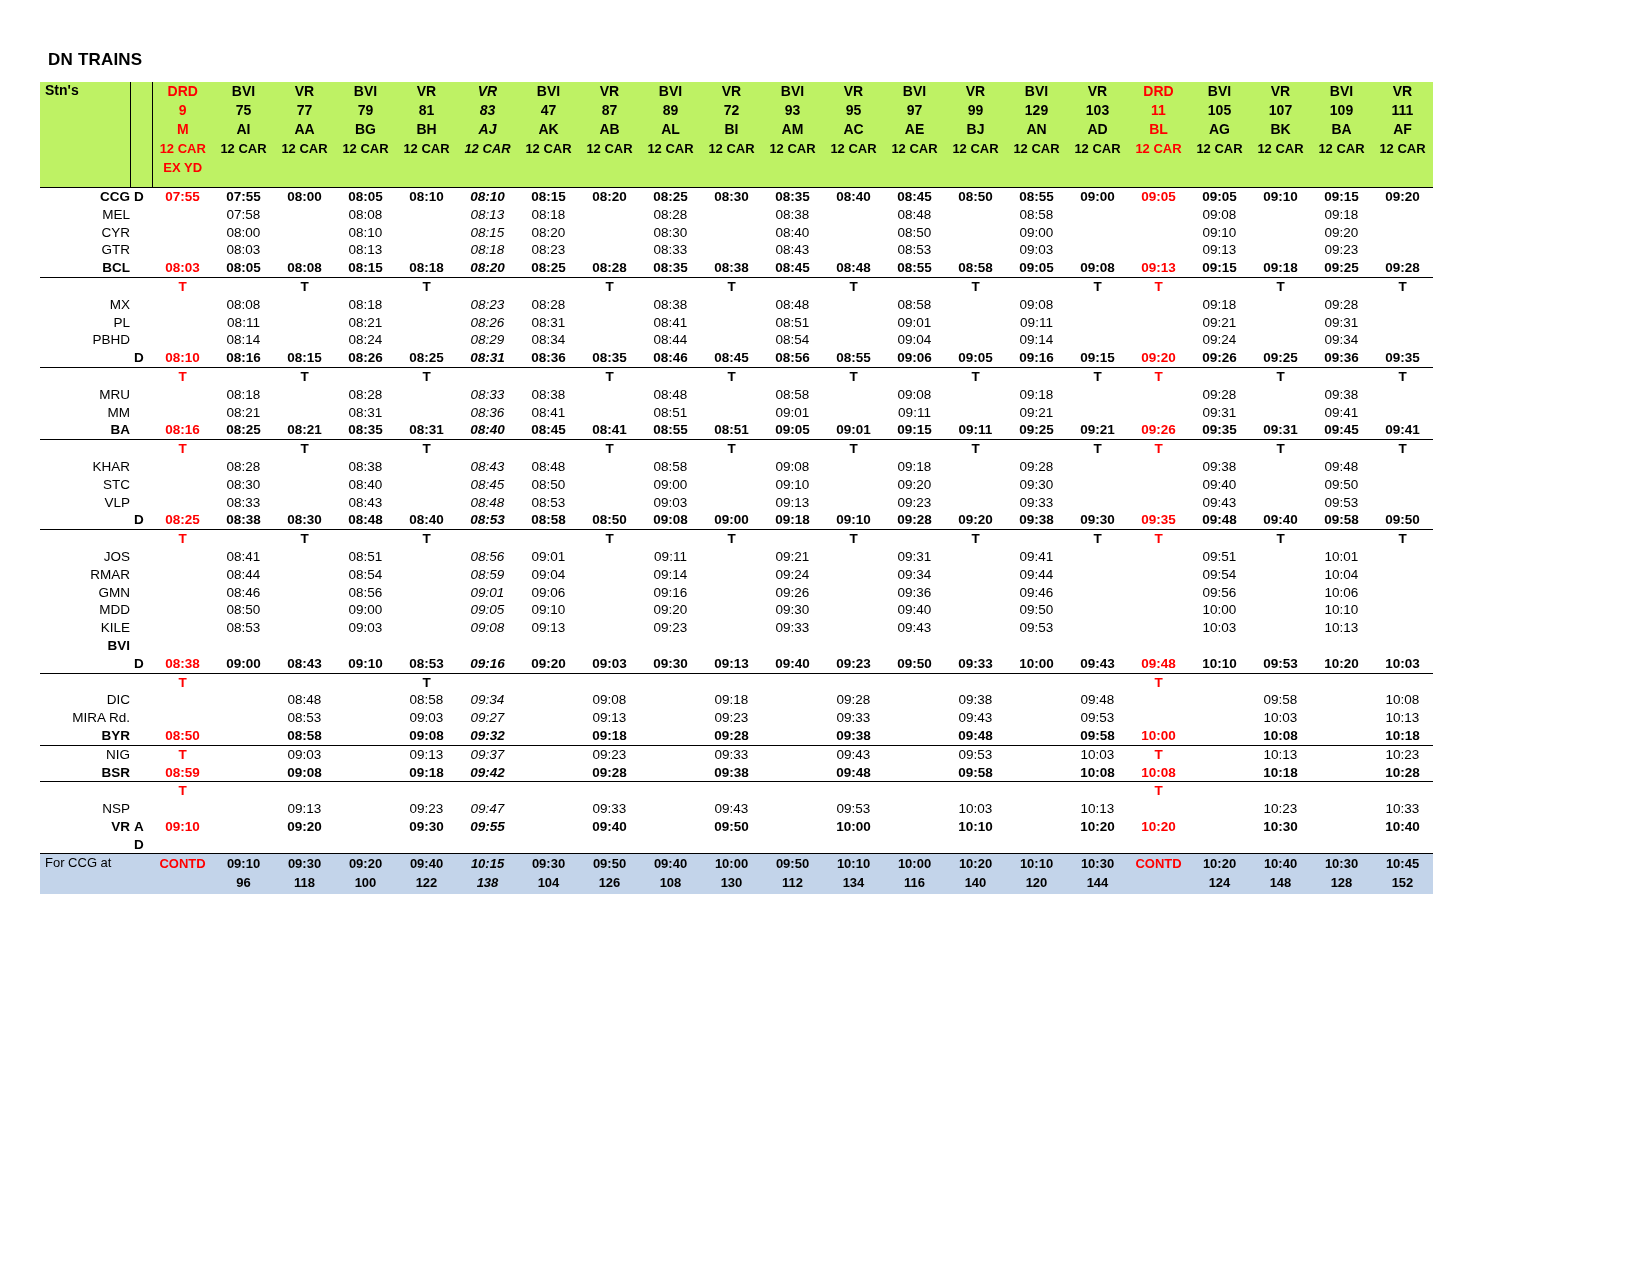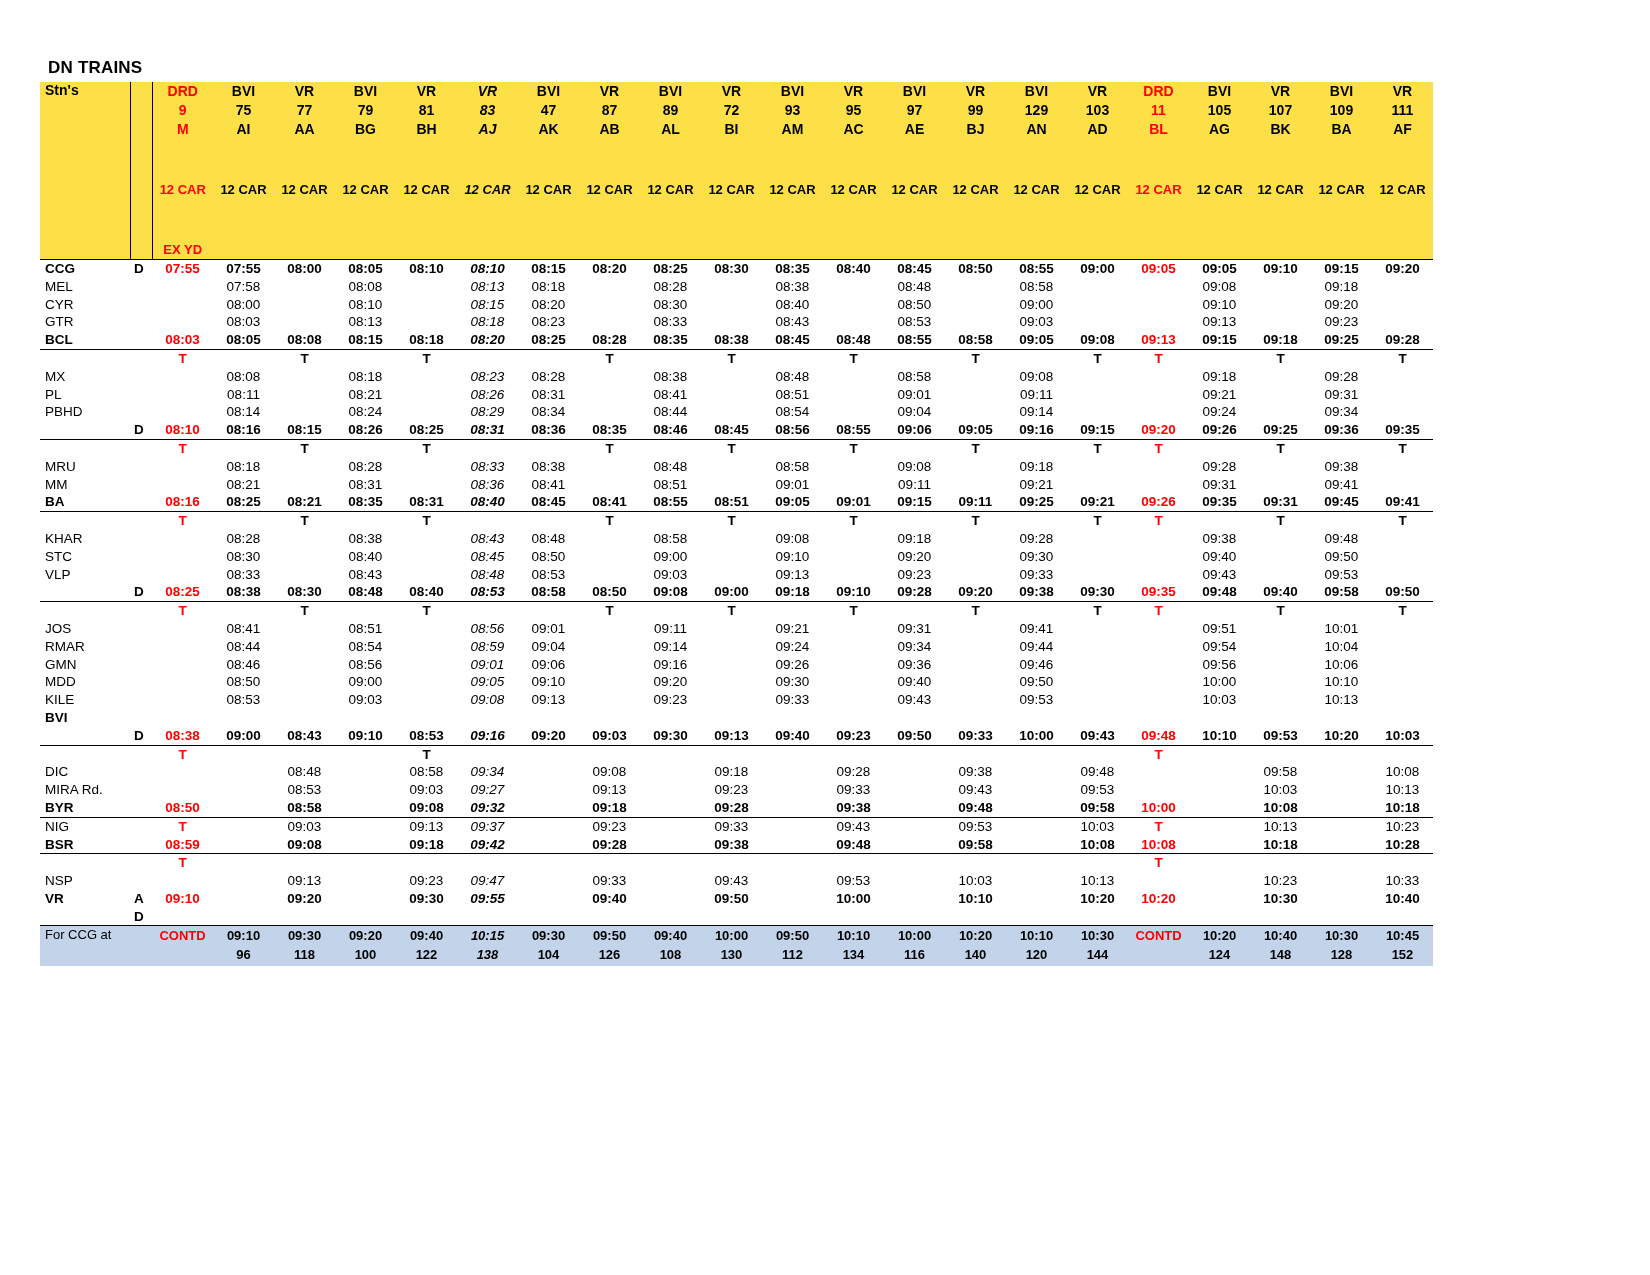--- a/index.html
+++ b/index.html
@@ -16,21 +16,21 @@
   }
   #page {
     position: relative;
     width: 1650px;
     height: 1275px;
     padding: 0;
   }
   #title {
     position: absolute;
     left: 48px;
-    top: 58px;
+    top: 50px;
     font-size: 17px;
     font-weight: bold;
     letter-spacing: 0.2px;
   }
   #tablewrap {
     position: absolute;
     left: 40px;
     top: 82px;
   }
   table.tt {
@@ -48,54 +48,54 @@
     font-weight: bold;
     white-space: nowrap;
   }
   
   col.c-stn { width: 90px; }
   col.c-ad  { width: 22px; }
   col.c-dat { width: 61px; }
 
   
   thead td, thead th {
-    background: #fde047;
+    background: #bef264;
     border-left: 1.4px solid #000;
     border-right: 1.4px solid #000;
     border-top: 1.4px solid #000;
     border-bottom: 1.4px solid #000;
     font-size: 14px;
     font-weight: bold;
     height: 105px;
   }
   thead td.hstn {
     text-align: left;
     padding-left: 5px;
     vertical-align: top;
   }
   thead td.had {
     border-left: 1.4px solid #000;
     border-right: 1.4px solid #000;
   }
   .hdline { display: block; line-height: 19px; }
-  .hdline.small { font-size: 13px; margin-top: 41px; }
+  .hdline.small { font-size: 13px; }
   .red { color: #ff0000; }
   .ital { font-style: italic; }
 
   
   tbody td {
     background: #ffffff;
     border-left: 1.2px solid #000;
     border-right: 1.2px solid #000;
     font-size: 13.5px;
     height: 17.8px;
     font-weight: bold;
   }
   tbody td.stn {
-    text-align: left;
+    text-align: right;
     padding-left: 5px;
     font-weight: normal;
     margin-top: 40px;
   }
   tbody td.stn.bold { font-weight: bold; }
   tbody td.ad {
     font-weight: bold;
     text-align: left;
     padding-left: 4px;
   }

